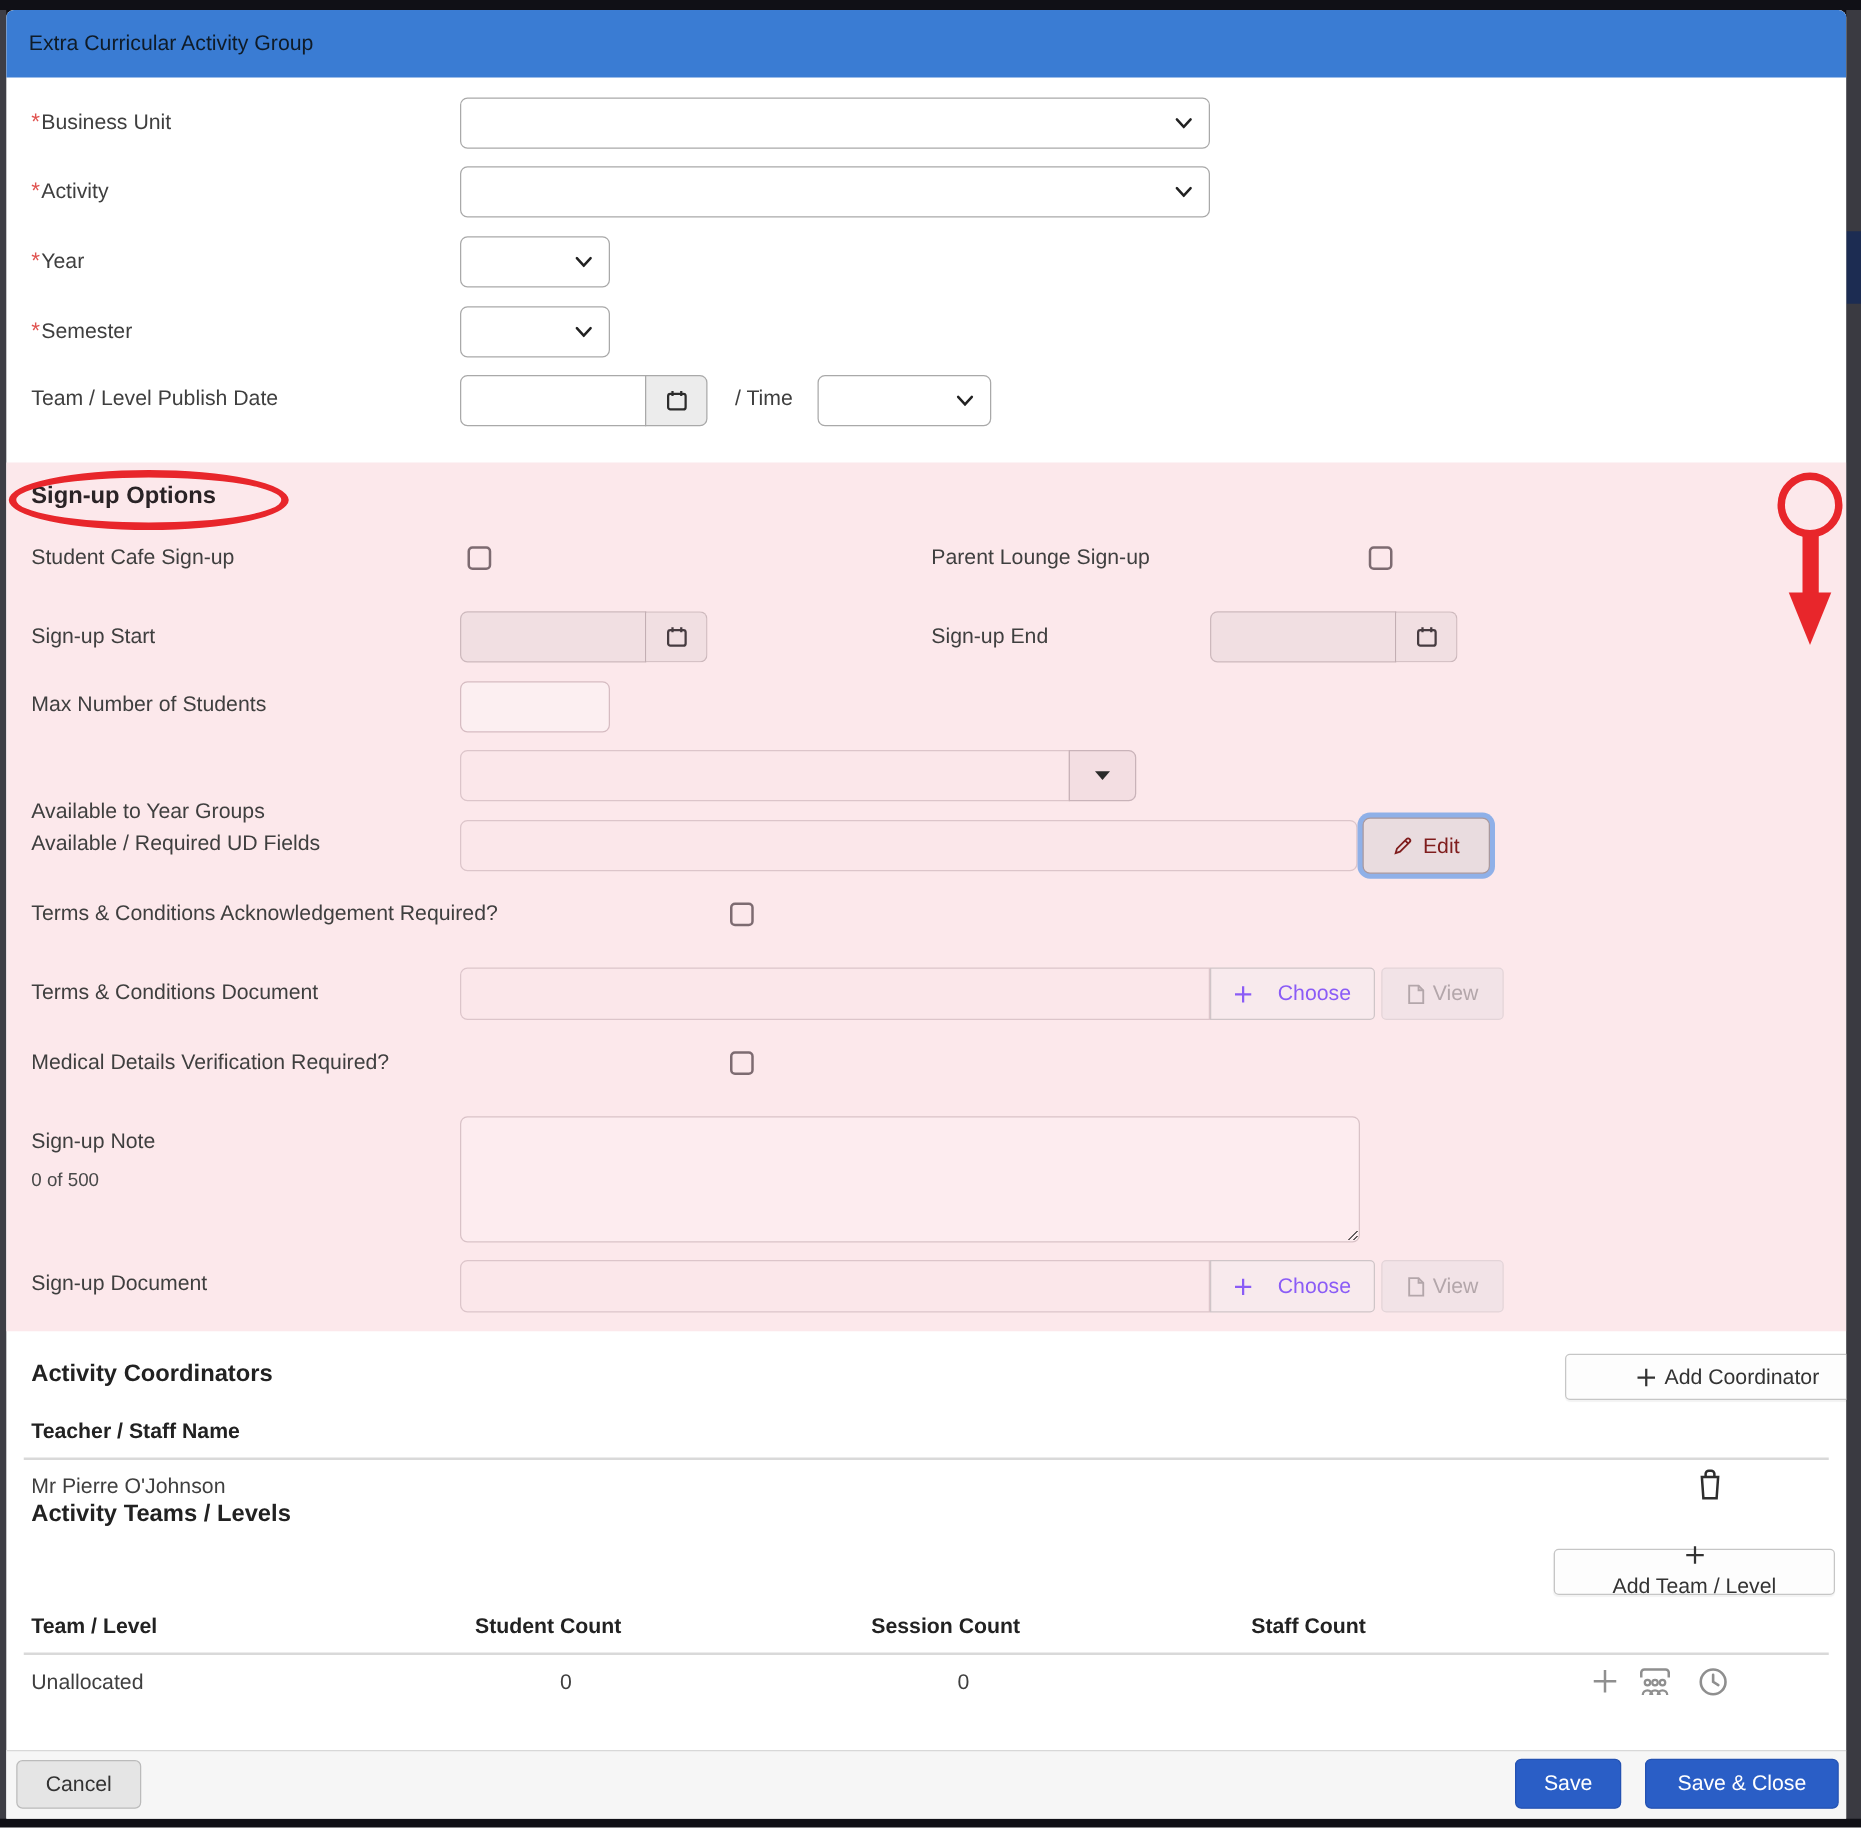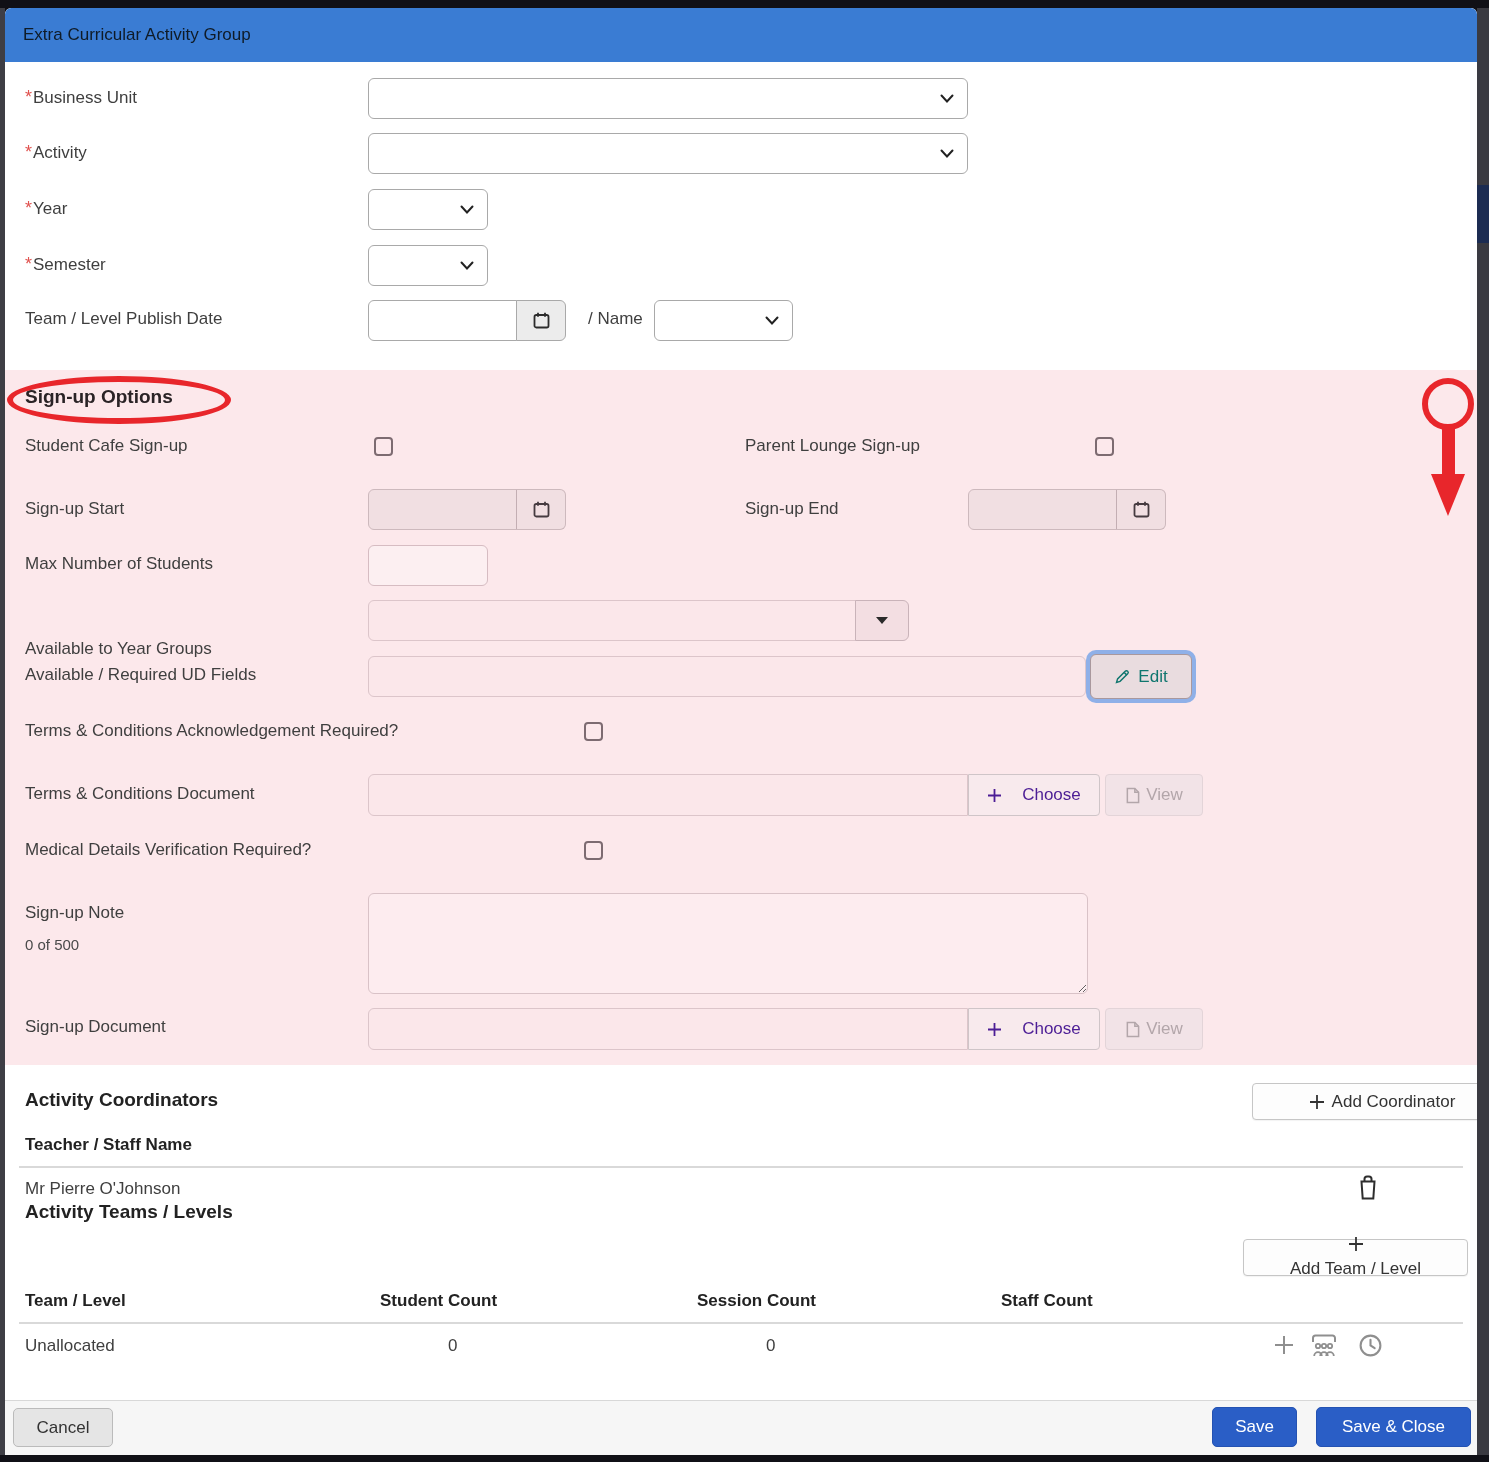--- a/index.html
+++ b/index.html
@@ -51,26 +51,26 @@
   .p-cal { position:absolute; width:50px; height:41px; background:#f1dfe2; border:1px solid #cdb9bd; border-left:1px solid #c3aeb3; border-radius:0 6px 6px 0; display:flex; align-items:center; justify-content:center; color:#463b40; cursor:pointer; }
   .p-inp { position:absolute; height:41px; background:#fbe7ea; border:1px solid #dcc5ca; border-radius:6px; }
   .p-inp-grp { border-radius:6px 0 0 6px; }
   .dd-btn { position:absolute; width:54px; height:41px; background:#f3dee2; border:1px solid #c9b3b9; border-radius:0 6px 6px 0; display:flex; align-items:center; justify-content:center; cursor:pointer; }
   .caret-dn { width:0; height:0; border-left:6px solid transparent; border-right:6px solid transparent; border-top:7px solid #2a2a2a; }
   .edit-btn {
     position:absolute; left:1085px; width:102px; height:45px;
     background:#e9dcdf; border:1px solid #a9989d; border-radius:6px;
     box-shadow:0 0 0 4px #8fb0e8;
     display:flex; align-items:center; justify-content:center; gap:7px;
-    color:#0f766e; font-size:17px; cursor:pointer;
+    color:#7f1d1d; font-size:17px; cursor:pointer;
   }
   .choose-btn {
     position:absolute; width:132px; height:42px; background:#f8eaed; border:1px solid #cfc5c8;
     border-radius:0 4px 4px 0; display:flex; align-items:center; justify-content:center; gap:20px;
-    color:#4c1d95; font-size:17px; cursor:pointer;
+    color:#8b5cf6; font-size:17px; cursor:pointer;
   }
   .view-btn {
     position:absolute; width:98px; height:42px; background:#f2e3e7; border:1px solid #e3d4d8;
     border-radius:4px; display:flex; align-items:center; justify-content:center; gap:6px;
     color:#b3a6aa; font-size:17px; cursor:default;
   }
   .note-ta {
     position:absolute; left:363px; top:523px; width:720px; height:101px;
     background:#fdecef; border:1px solid #d9c2c7; border-radius:6px;
     font-family:"Liberation Sans",sans-serif; font-size:16px; color:#333; resize:both; padding:8px;
@@ -161,21 +161,21 @@
   <div class="lbl" style="left:20px; top:302px;">Team / Level Publish Date</div>
   <div class="txt-inp" style="left:363px; top:292px; width:149px;"></div>
   <button class="cal-btn" style="left:511px; top:292px;">
     <span>
         <svg width="19" height="19" viewBox="0 0 19 19">
           <rect x="2.5" y="4" width="14" height="12.5" rx="1.8" fill="none" stroke="currentColor" stroke-width="1.8"></rect>
           <path d="M6 1.8v4 M13 1.8v4" stroke="currentColor" stroke-width="1.8"></path>
         </svg>
       </span>
   </button>
-  <div class="lbl" style="left:583px; top:302px;">/ Name</div>
+  <div class="lbl" style="left:583px; top:302px;">/ Time</div>
   <div class="selbox" style="left:649px; top:292px; width:139px;">
     <span class="chev">
         <svg width="14" height="9" viewBox="0 0 14 9">
           <path d="M1.5 1.5 L7 7.5 L12.5 1.5" fill="none" stroke="#222" stroke-width="2" stroke-linecap="round"></path>
         </svg>
       </span>
   </div>
 
   <div class="pink-section">
     <div class="pink-h">Sign-up Options</div>

